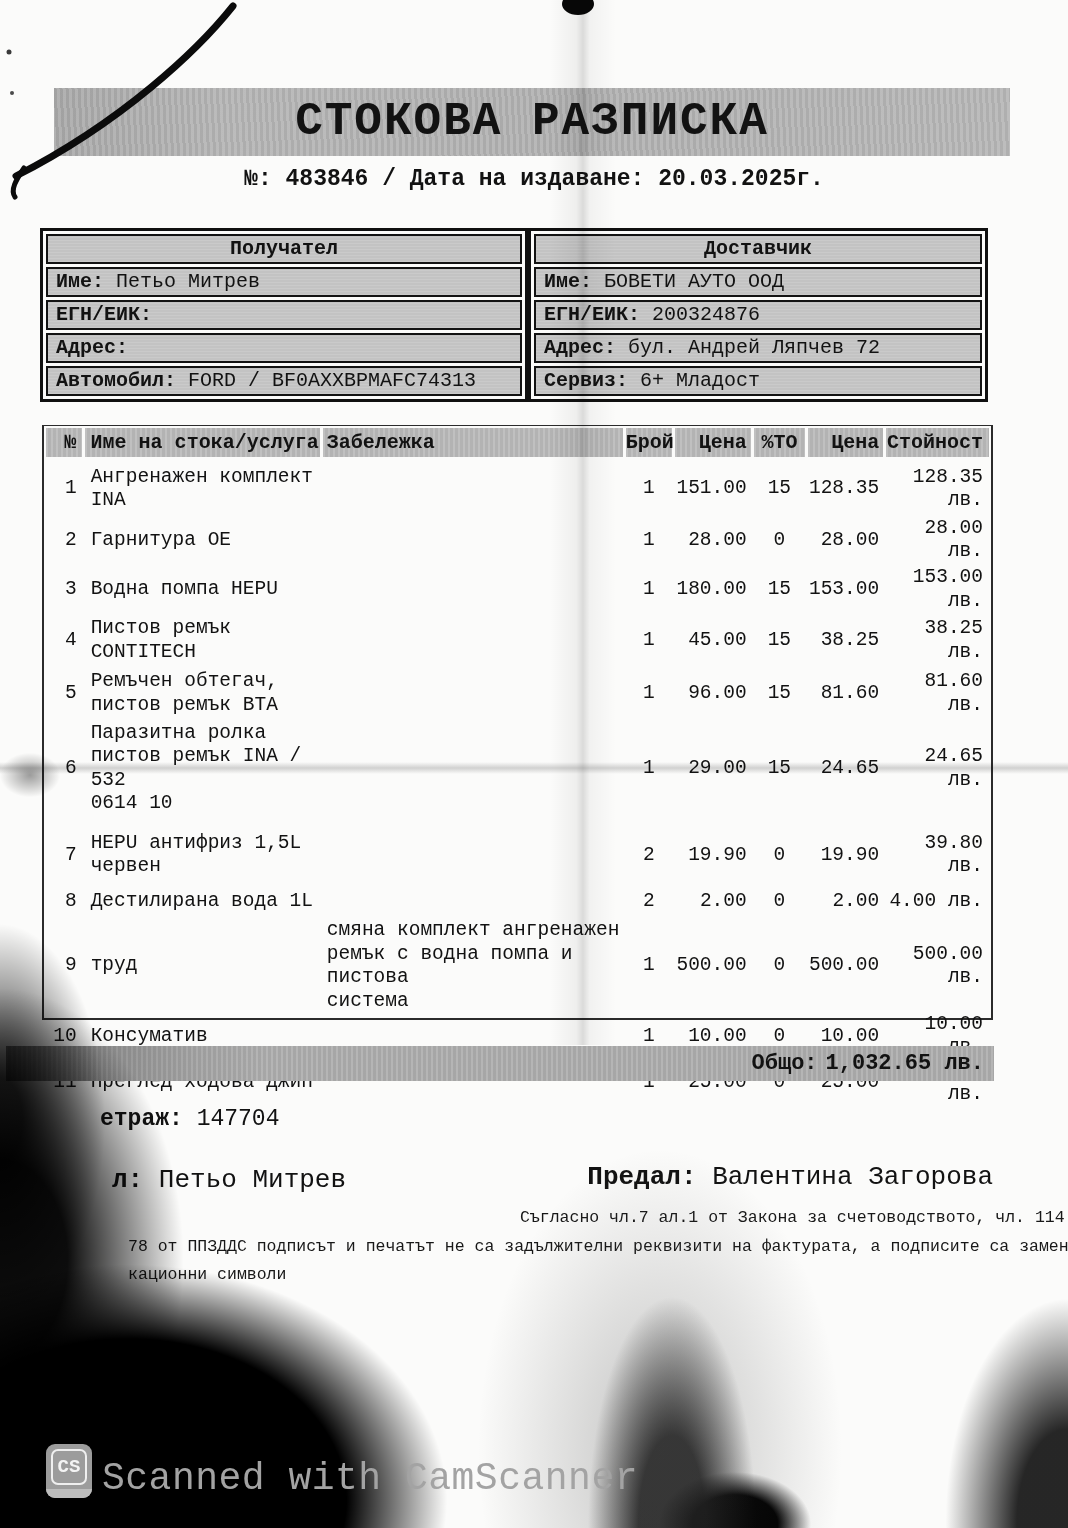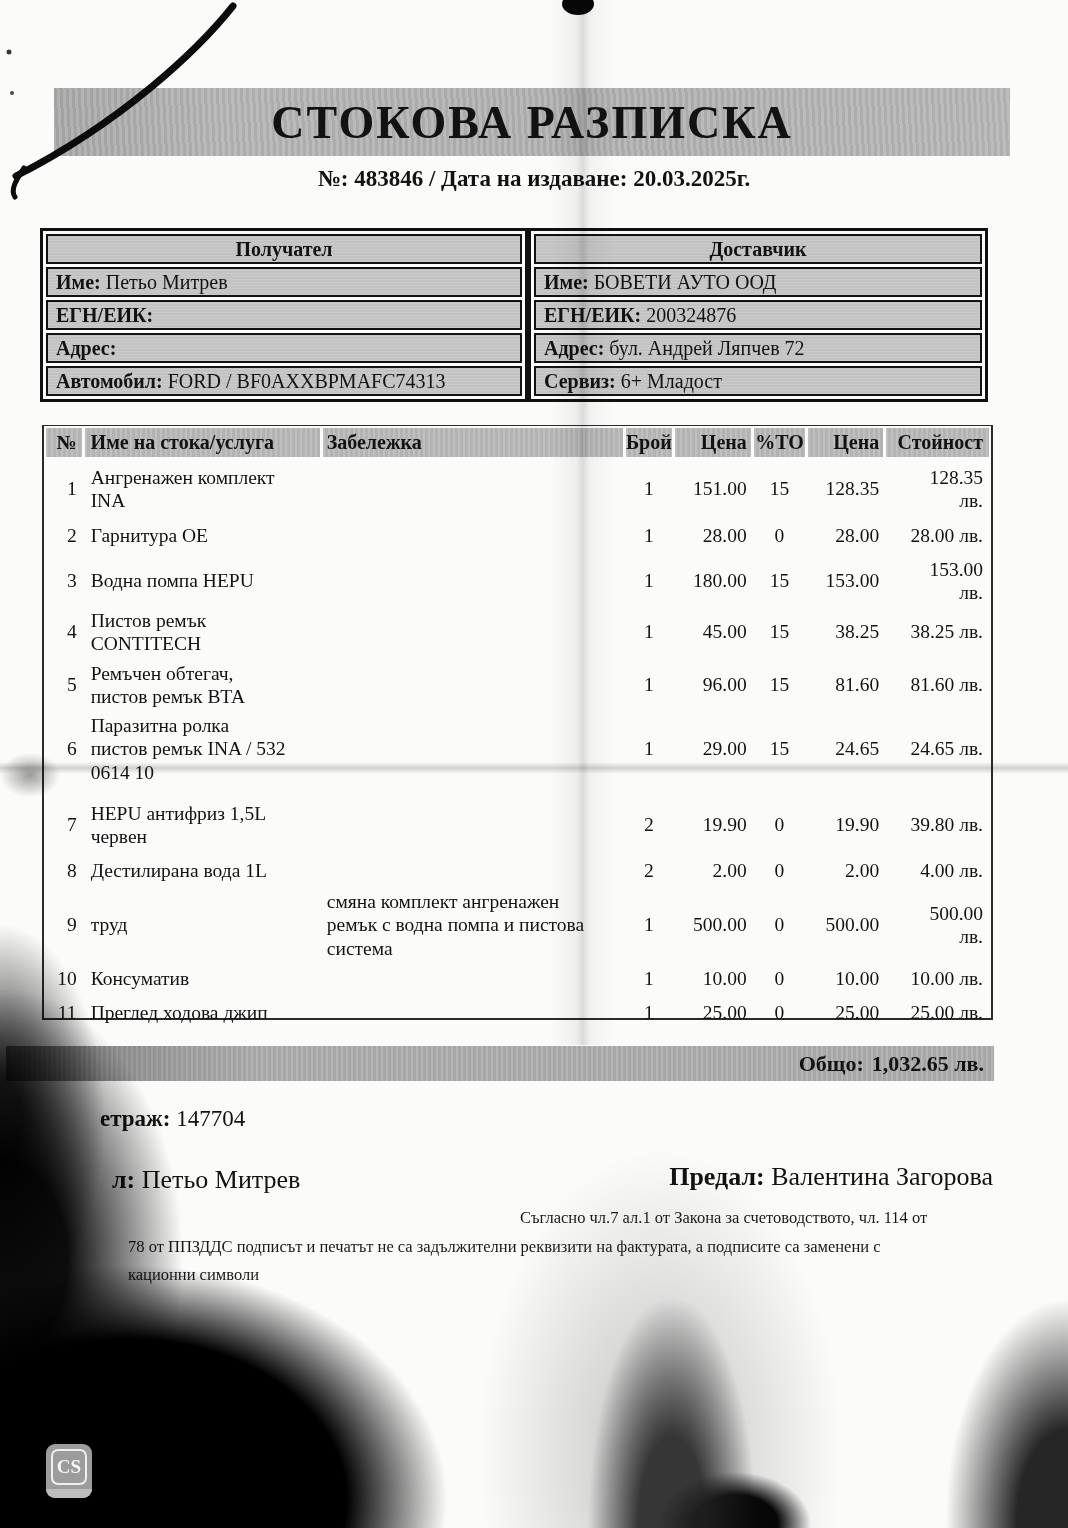--- a/index.html
+++ b/index.html
@@ -1,18 +1,18 @@
 <!DOCTYPE html>
 <html><head>
 <meta charset="utf-8">
 <style>
   html,body{margin:0;padding:0;background:#e9e9e9;}
   .page{
     position:relative; width:1068px; height:1528px; overflow:hidden;
-    background:#fbfbfa; font-family:Liberation Serif, serif; color:#121212;
+    background:#fbfbfa; font-family:Liberation Mono, monospace; color:#121212;
   }
   .abs{position:absolute;}
   
   .title-band{
     left:54px; top:88px; width:956px; height:68px;
     background:
       repeating-linear-gradient(87deg, rgba(255,255,255,0.10) 0 3px, rgba(0,0,0,0.04) 3px 6px),
       linear-gradient(to right,#a8a8a8 0,#b4b4b4 18%,#b0b0b0 55%,#b6b6b6 100%);
     display:flex; align-items:center; justify-content:center; z-index:2;
   }
@@ -358,14 +358,15 @@
     <circle cx="9" cy="52" r="2.5" fill="#3a3a3a"></circle>
     <circle cx="12" cy="93" r="2" fill="#4a4a4a"></circle>
   </svg>
 
   <div class="scan-dark"></div>
 
   <div class="abs cs-badge">
     <div class="cs-inner">CS</div>
     <div class="cs-strip"></div>
   </div>
+  <div class="abs wm-text">Scanned with CamScanner</div>
 
 </div>
 
 </body></html>

